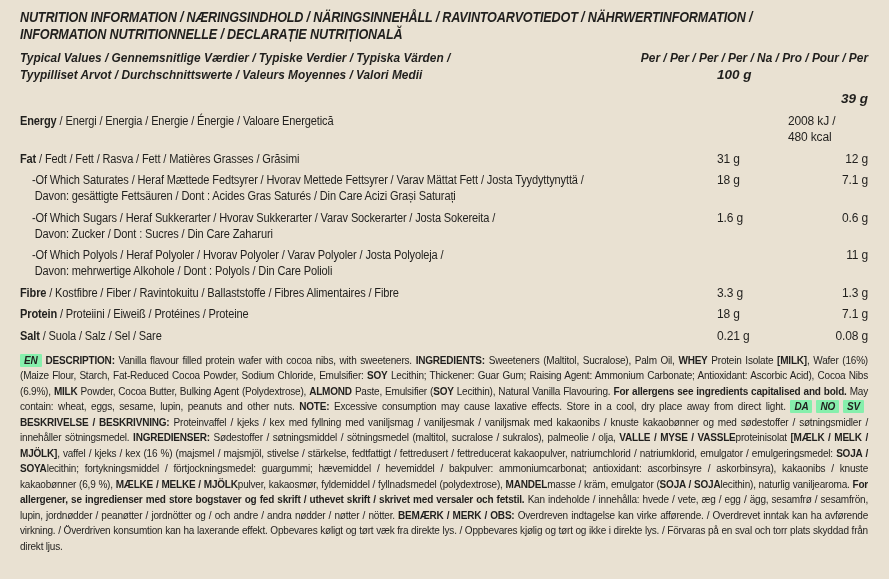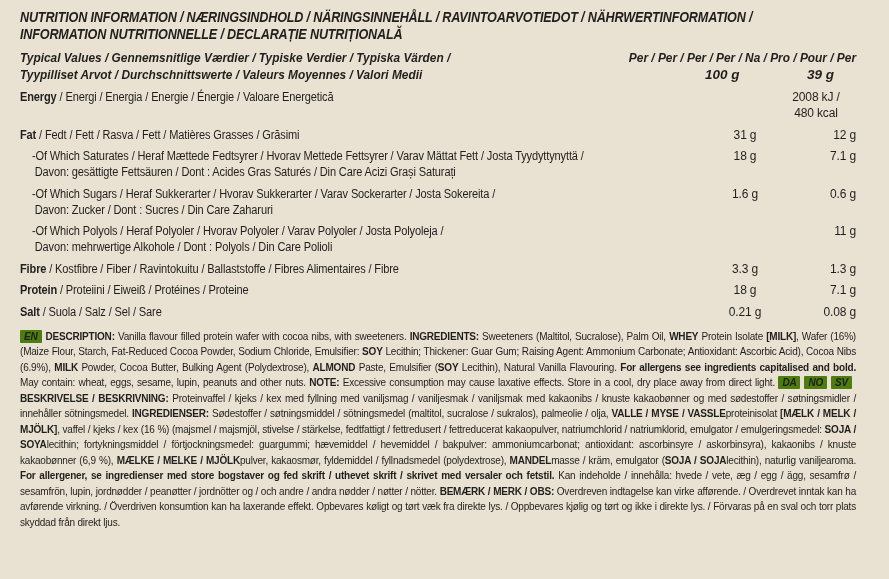--- a/index.html
+++ b/index.html
@@ -3,61 +3,61 @@
 <meta charset="utf-8">
 <style>
   html, body { margin: 0; padding: 0; }
   body {
     width: 889px; height: 579px;
     background: #e9e1d2;
     color: #201f1d;
     font-family: "Liberation Sans", sans-serif;
     overflow: hidden;
   }
-  .page { padding: 9px 33px 0 20px; }
+  .page { padding: 9px 21px 0 20px; }
 
   
   .title div {
     font-weight: bold; font-style: italic;
     font-size: 14.5px; line-height: 17px;
     letter-spacing: -0.2px; white-space: nowrap;
     transform: scaleX(0.87); transform-origin: 0 50%;
   }
 
   
   .thead { display: flex; margin-top: 7px; }
   .thead-left { flex: 1; font-weight: bold; font-style: italic; font-size: 13.5px; line-height: 16.5px; }
   .thead-left div { white-space: nowrap; transform: scaleX(0.88); transform-origin: 0 50%; }
   .thead-right { width: 300px; font-weight: bold; font-style: italic; font-size: 13.5px; line-height: 16.5px; }
   .per-line { text-align: right; white-space: nowrap; transform: scaleX(0.88); transform-origin: 100% 50%; }
   .unit-line { display: flex; justify-content: flex-end; }
   .unit-line .u1 { width: 80px; text-align: left; }
-  .unit-line .u2 { width: 71px; text-align: center; }
+  .unit-line .u2 { width: 71px; text-align: right; margin-top: 24px; }
 
   
   #rows { margin-top: 6px; font-size: 12px; letter-spacing: -0.15px; }
   .row { display: flex; margin-bottom: 5.5px; line-height: 16px; }
   .row-label { flex: 1; white-space: nowrap; transform: scaleX(0.92); transform-origin: 0 0; }
   .row.indent .row-label { padding-left: 13px; }
   .row-line2 { padding-left: 3px; }
   .lead { font-weight: bold; }
-  .rv1 { width: 80px; text-align: center; }
+  .rv1 { width: 80px; text-align: left; }
   .rv2 { width: 71px; text-align: right; }
 
   
   .desc {
     margin: 9px 0 0 0;
     font-size: 10px; line-height: 15.5px;
     letter-spacing: -0.2px; text-align: justify;
   }
   .seg-b { font-weight: bold; }
   .seg-bi { font-weight: bold; }
   .lang-tag {
     display: inline-block;
-    background: #4d7c0f;
+    background: #86efac;
     font-weight: bold; font-style: italic;
     padding: 0 4px; margin-right: 4px;
     line-height: 13px; border-radius: 1px;
   }
 </style>
 </head>
 <body>
 
 <div class="page">
 

